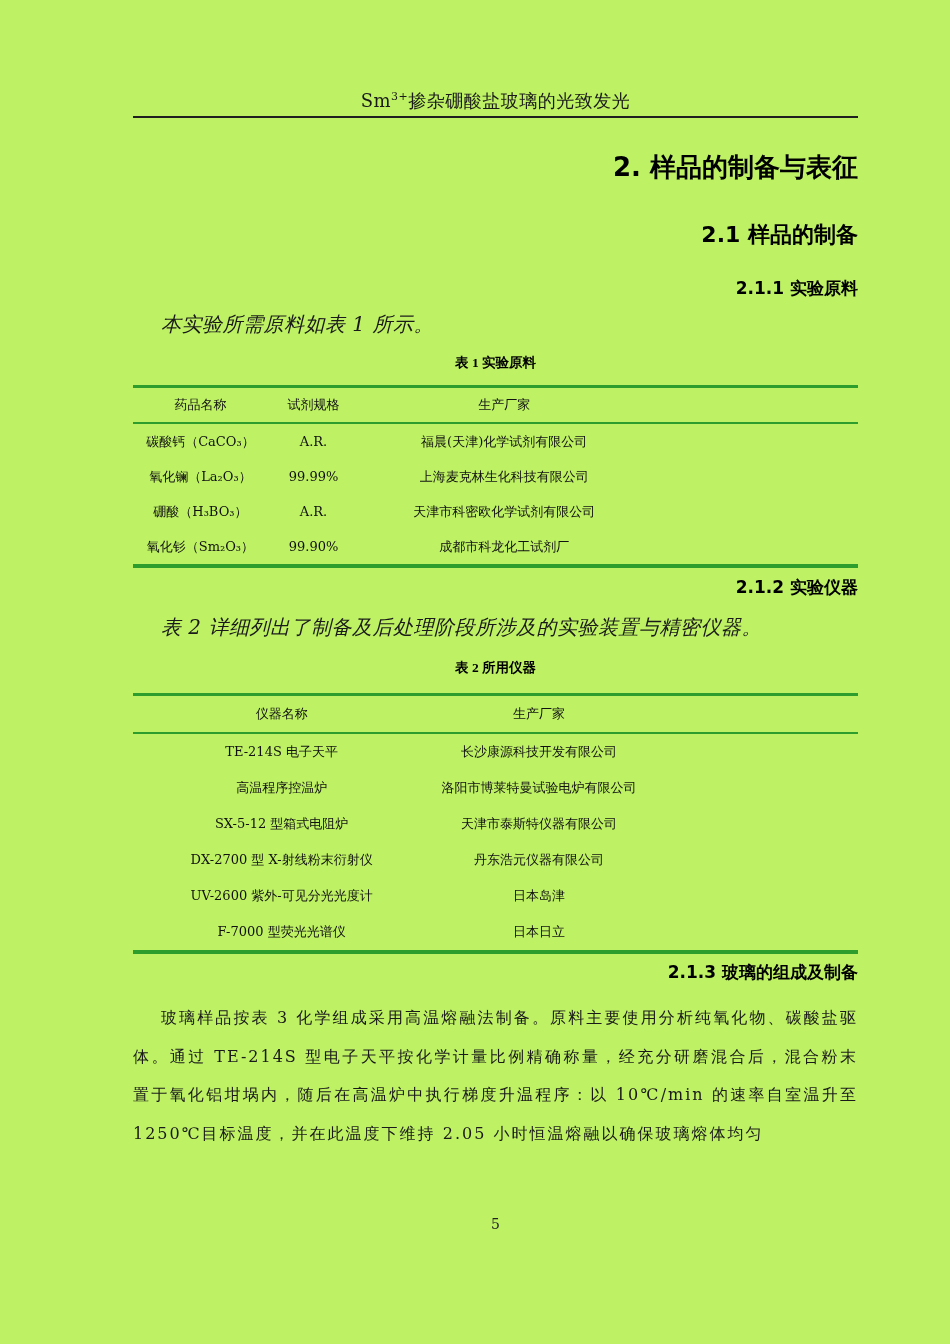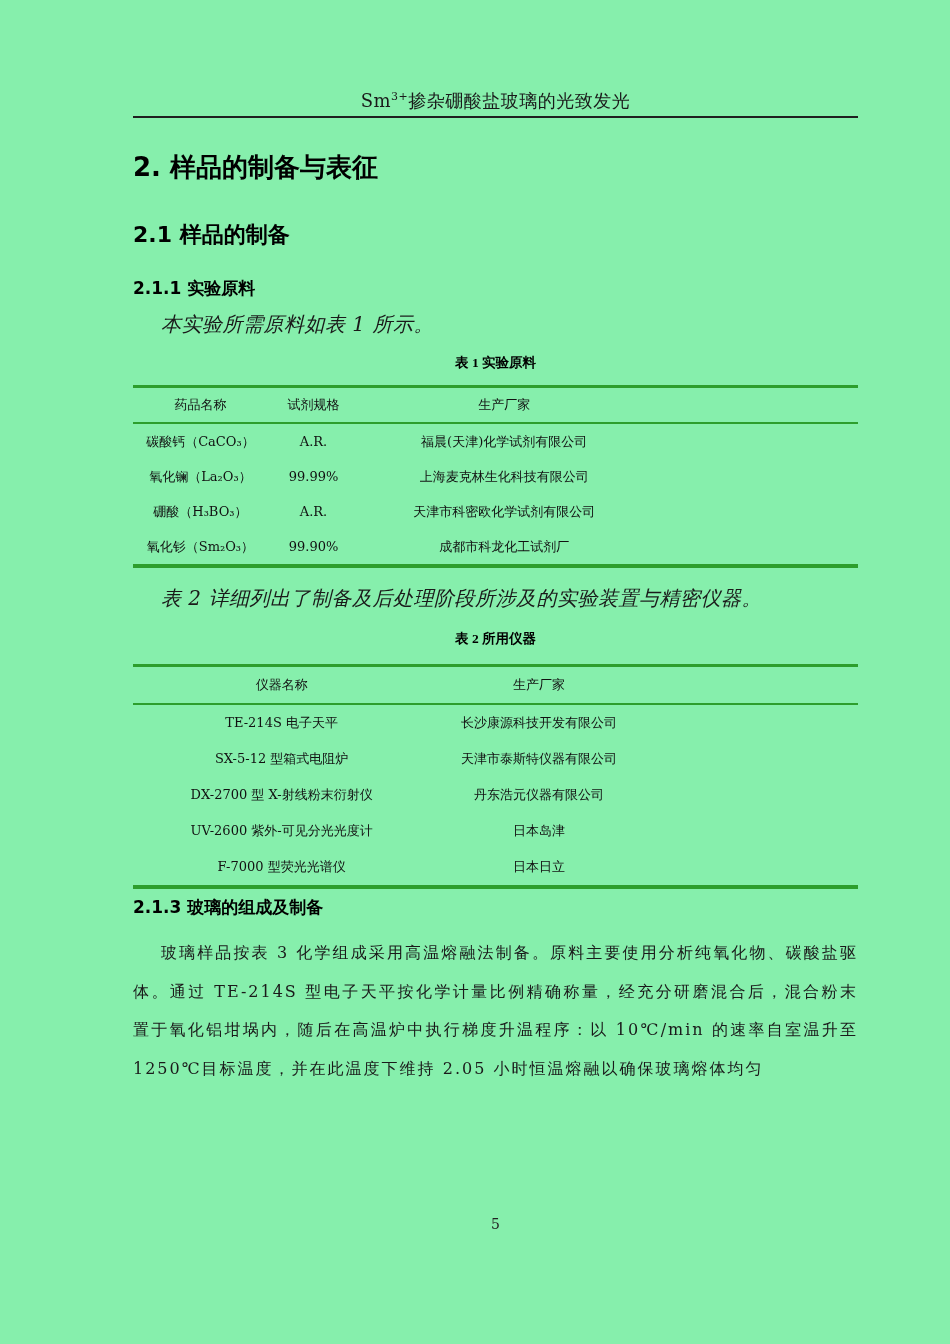--- a/index.html
+++ b/index.html
@@ -1,37 +1,37 @@
 <!DOCTYPE html>
 <html lang="zh"><head>
 <meta charset="utf-8">
 <style>
   html,body { margin:0; padding:0; background:#ffffff; }
   .page {
     position:relative;
     width:950px; height:1344px;
-    background:#86efac;
+    background:#bef264;
     color:#1a1a1a;
     font-family:"DejaVu Serif","Liberation Serif",serif;
     overflow:hidden;
     box-sizing:border-box;
   }
   .doc-header { margin:0 92px 0 133px; padding-top:86px; }
   .header-title {
     text-align:center;
     font-size:18px; line-height:22px;
     padding-bottom:4px;
     border-bottom:2px solid #1f1f1f;
     letter-spacing:0.5px;
   }
   .header-title .sup { vertical-align:super; font-size:11px; }
   .content { margin:0 92px 0 133px; }
   h1,h2,h3 {
     font-family:"DejaVu Sans","Liberation Sans",sans-serif;
-    font-weight:bold; color:#000; margin:0; padding:0;
+    font-weight:bold; color:#000; margin:0; padding:0;text-align:right;
   }
   h1 { margin-top:34px; font-size:26px; line-height:30px; }
   h2 { margin-top:40px; font-size:22px; line-height:25px; }
   h3 { margin-top:31px; font-size:17px; line-height:20px; }
   h3.after-table-1 { margin-top:9px; }
   h3.after-table-2 { margin-top:8px; }
   .para {
     margin:17px 0 0 0;
     font-size:20px; line-height:19px;
     letter-spacing:0.5px;
@@ -141,20 +141,21 @@
         </tr>
         <tr>
           <td>氧化钐（Sm₂O₃）</td>
           <td>99.90%</td>
           <td>成都市科龙化工试剂厂</td>
           <td></td>
         </tr>
       </tbody>
     </table>
 
+    <h3 class="after-table-1">2.1.2 实验仪器</h3>
 
     <p class="para p2">表 2 详细列出了制备及后处理阶段所涉及的实验装置与精密仪器。</p>
 
     <div class="table-caption c2">表 2 所用仪器</div>
 
     <table class="data-table t2">
       <colgroup>
         <col style="width:41%">
           <col style="width:30%">
           <col style="width:29%">
@@ -166,20 +167,25 @@
           <th></th>
         </tr>
       </thead>
       <tbody>
         <tr>
           <td>TE-214S 电子天平</td>
           <td>长沙康源科技开发有限公司</td>
           <td></td>
         </tr>
         <tr>
+          <td>高温程序控温炉</td>
+          <td>洛阳市博莱特曼试验电炉有限公司</td>
+          <td></td>
+        </tr>
+        <tr>
           <td>SX-5-12 型箱式电阻炉</td>
           <td>天津市泰斯特仪器有限公司</td>
           <td></td>
         </tr>
         <tr>
           <td>DX-2700 型 X-射线粉末衍射仪</td>
           <td>丹东浩元仪器有限公司</td>
           <td></td>
         </tr>
         <tr>

